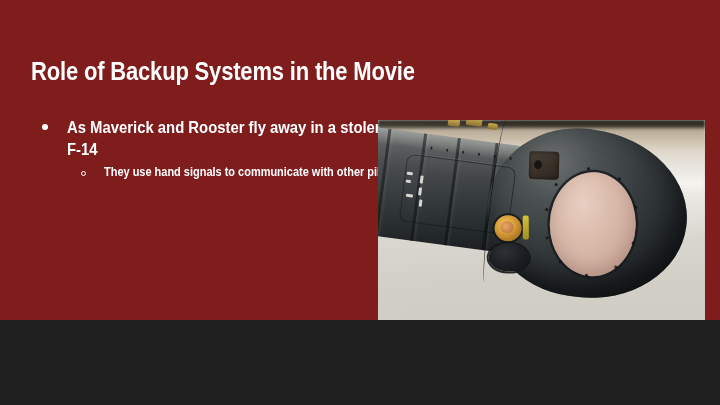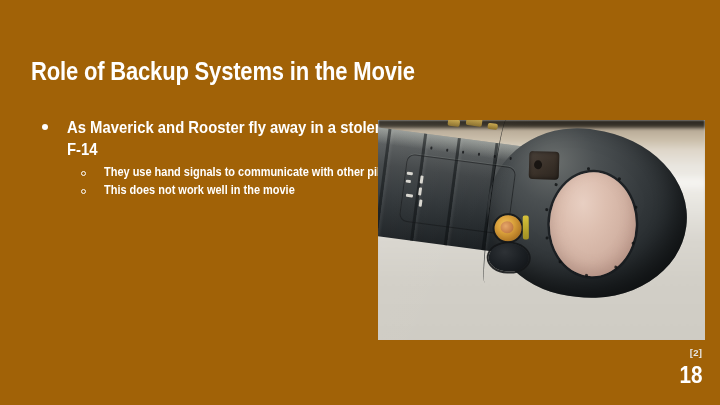--- a/index.html
+++ b/index.html
@@ -3,22 +3,22 @@
 <meta charset="utf-8">
 <style>
   html, body {
     margin: 0;
     padding: 0;
     background: #1f1f1f;
   }
   .slide {
     position: relative;
     width: 720px;
-    height: 405px;
-    background: #a16207;
+    height: 320px;
+    background: #7f1d1d;
     overflow: hidden;
     font-family: "Liberation Sans", sans-serif;
   }
 
   
   .slide-title {
     position: absolute;
     left: 31px;
     top: 40px;
     width: 420px;
@@ -370,24 +370,20 @@
 
     <div class="bullet-row">
       <span class="bullet-marker"></span>
       <span class="bullet-text">As Maverick and Rooster fly away in a stolen F-14</span>
 
       <div class="sub-list">
         <div class="sub-row">
           <span class="sub-marker"></span>
           <span class="sub-text">They use hand signals to communicate with other pilots</span>
         </div>
-        <div class="sub-row">
-          <span class="sub-marker"></span>
-          <span class="sub-text">This does not work well in the movie</span>
-        </div>
       </div>
     </div>
 
   </div>
 
   <div class="photo">
     <div class="photo-bg"></div>
     <div class="photo-floorline"></div>
 
     <div class="pod">

